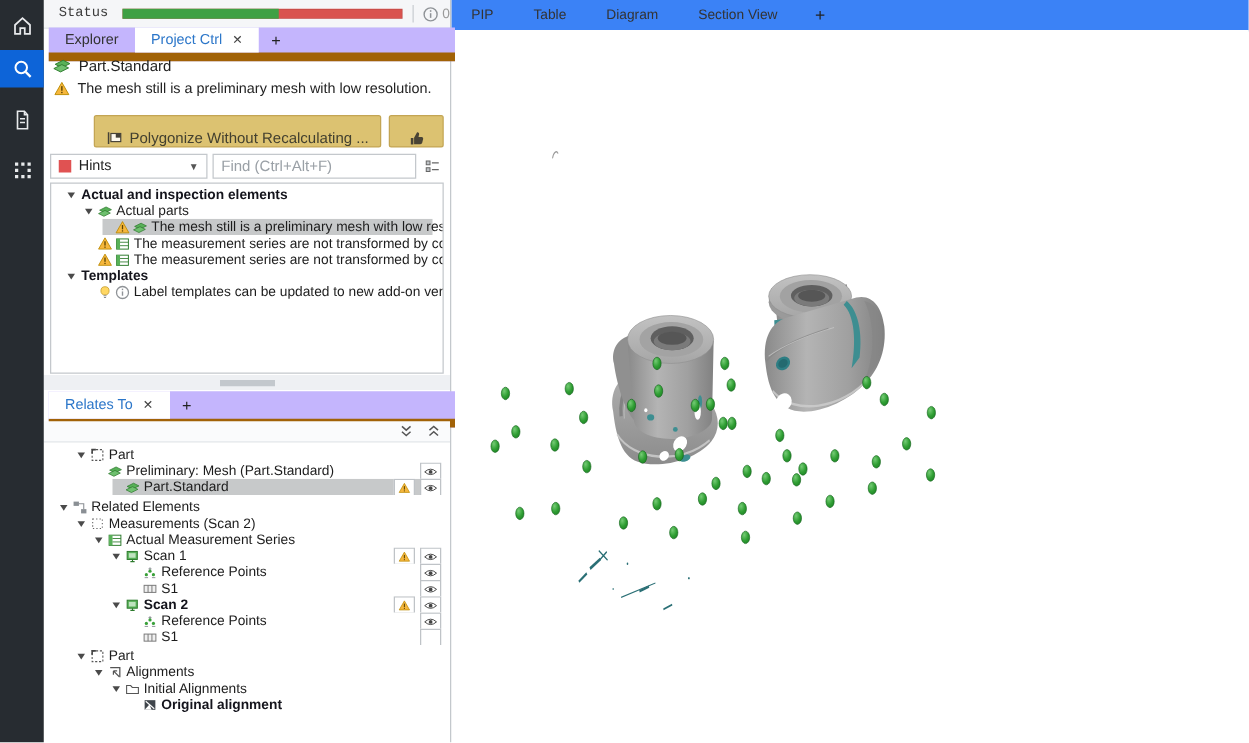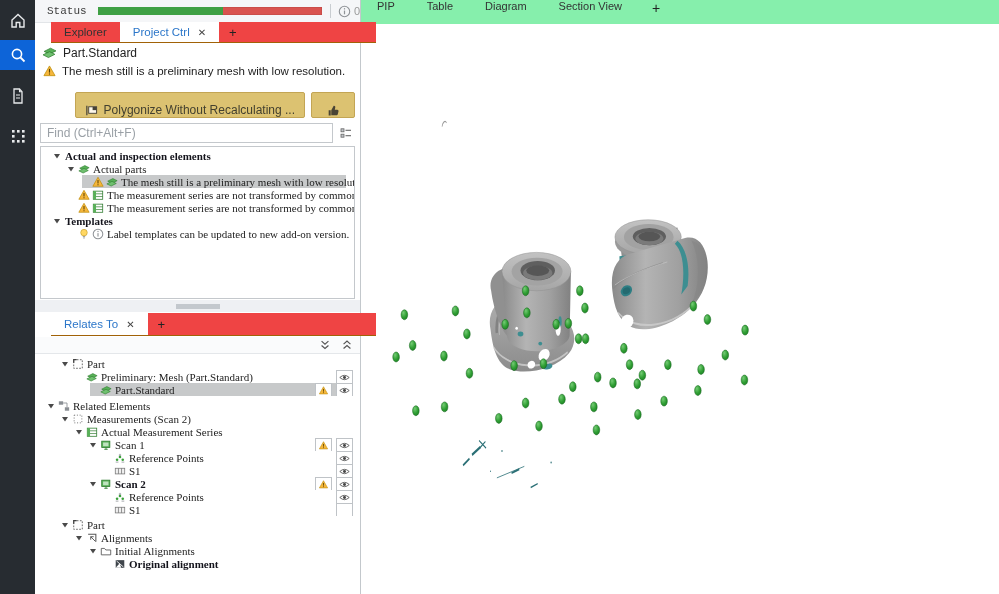--- a/index.html
+++ b/index.html
@@ -18,22 +18,22 @@
   .left-panel{position:absolute;left:35px;top:0;width:325px;height:594px;background:#fff;
               border-right:1px solid #c3c8cc;z-index:4;}
   .status-row{position:absolute;left:0;top:0;width:100%;height:22px;background:#f5f6f8;
               border-bottom:1px solid #e2e5e8;display:flex;align-items:center;font-size:11px;color:#3c3c3c;}
   .status-label{margin-left:12px;font-family:Liberation Mono, monospace;}
   .status-bar{margin-left:11px;width:238px;height:8px;background:#d9534f;display:flex;box-shadow:inset 0 0 0 .5px #00000022;}
   .status-bar .seg-green{height:100%;background:#3fa044;}
   .status-sep{width:1px;height:14px;background:#c9cdd1;margin-left:8px;}
   .status-info{display:flex;align-items:center;gap:3px;margin-left:7px;color:#9a9a9a;}
   .status-info svg{width:13px;height:13px;}
-  .tabbar{position:absolute;left:16px;width:100%;background:#ef4444;display:flex;align-items:stretch;
-          font-size:11.5px;color:#333;border-bottom:1px solid #a16207;}
+  .tabbar{position:absolute;left:4px;width:100%;background:#c4b5fd;display:flex;align-items:stretch;
+          font-size:11.5px;color:#333;border-bottom:7px solid #a16207;}
   .tabbar.top{top:22px;height:20px;}
   .tab{display:flex;align-items:center;padding:0 13px;cursor:default;}
   .tab.active{background:#fff;color:#2b76c9;}
   .tab .close{margin-left:8px;color:#444;font-size:10px;}
   .tab-plus{display:flex;align-items:center;padding:0 10px;font-size:13px;color:#222;}
   .pg-row{position:absolute;display:flex;align-items:center;gap:6px;font-size:12px;color:#222;}
   .pg-row .ticon{width:15px;height:15px;flex:0 0 auto;}
   .btn-row{position:absolute;top:92px;right:5px;display:flex;gap:6px;}
   .tan-btn{height:24px;background:#dcc271;border:1px solid #c3a554;border-radius:2px;
            display:flex;align-items:flex-end;font-size:12px;color:#43402f;padding:0 9px;gap:6px;}
@@ -48,39 +48,39 @@
   .list-btn{width:18px;display:flex;align-items:center;justify-content:center;}
   .list-btn svg{width:14px;height:14px;}
   .treebox{position:absolute;top:146px;left:5px;right:5px;height:149px;border:1px solid #c4c8cc;
            background:#fff;overflow:hidden;padding-top:2px;}
   .tree-row{position:relative;height:13px;display:flex;align-items:center;font-size:11px;color:#1c1c1c;white-space:nowrap;overflow:hidden;}
   .tree-row.bold{font-weight:bold;color:#14141c;}
   .tree-row .slot{flex:0 0 13px;height:11px;display:flex;align-items:center;justify-content:center;}
   .tree-row .icon{flex:0 0 14px;height:12px;display:flex;align-items:center;justify-content:center;position:relative;z-index:1;}
   .tree-row .icon svg{width:12px;height:12px;}
   .tree-row .slot svg{width:8px;height:8px;}
-  .tree-row .lbl{margin-left:2px;position:relative;z-index:1;font-family:Liberation Serif, serif;}
+  .tree-row .lbl{margin-left:2px;position:relative;z-index:1;}
   .tree-row .hl{position:absolute;top:0;bottom:0;background:#c7c9ca;z-index:0;}
   .splitter{position:absolute;top:300px;left:0;width:100%;height:12px;background:#eef0f3;
             display:flex;align-items:center;justify-content:center;}
   .splitter .handle{width:44px;height:5px;background:#c3c8cd;}
   .tabbar.mid{top:313px;height:22px;}
   .rtoolbar{position:absolute;top:337px;left:0;width:100%;height:16px;background:#fafbfc;
             border-bottom:1px solid #e4e7ea;}
   .rtoolbar .tb-ico{position:absolute;top:2px;width:13px;height:12px;}
   .rtoolbar .tb-ico svg{width:12px;height:12px;}
   .rtree{position:absolute;top:356px;left:0;right:0;bottom:0;overflow:hidden;padding-top:1px;}
   .rt-boxes{position:absolute;top:0;height:12px;z-index:2;}
   .box{position:absolute;top:0;width:15px;height:12px;border:1px solid #bfc3c7;background:#fff;
        display:flex;align-items:center;justify-content:center;}
   .box svg{width:11px;height:9px;}
   
   .right-area{position:absolute;left:361px;top:0;width:638px;height:594px;background:#fff;}
-  .vp-tabbar{position:absolute;left:0;top:0;width:100%;height:24px;background:#86efac;
-             border-bottom:1px solid #e0e4e8;display:flex;font-size:11px;color:#333;}
+  .vp-tabbar{position:absolute;left:0;top:0;width:100%;height:24px;background:#3b82f6;
+             border-bottom:1px solid #e0e4e8;display:flex;align-items:center;font-size:11px;color:#333;}
   .vp-tab{padding:0 16px;}
   .vp-plus{padding:0 14px;font-size:14px;color:#222;}
   .viewport{position:absolute;left:0;top:24px;width:638px;height:570px;background:#fff;}
 </style>
 </head>
 <body>
 
 <div class="activity-bar">
   <div class="act-item act-home">
       <span>
@@ -192,20 +192,25 @@
     <div class="tan-btn" style="width:24px;justify-content:center;">
       <span>
           <svg viewBox="0 0 14 14">
             <path d="M1.8,6.8 H4 V12.4 H1.8 Z M4.6,12.2 H10 C10.8,12.2 11.4,11.7 11.6,11 L12.4,7.8 C12.6,6.9 12,6.1 11.1,6.1 H8.4 L8.9,3.8 C9.1,2.9 8.5,2 7.6,2 H7.2 L4.6,6.6 Z" fill="#4a4435"></path>
           </svg>
         </span>
     </div>
   </div>
 
   <div class="hints-row">
+    <div class="hints-dd">
+      <span class="sq"></span>
+      <span>Hints</span>
+      <span class="arr">▼</span>
+    </div>
     <div class="find-input">Find (Ctrl+Alt+F)</div>
     <div class="list-btn">
         <span>
           <svg viewBox="0 0 14 14">
             <rect x="2" y="2.8" width="3" height="3" fill="#c0c4c8" stroke="#666" stroke-width="0.8"></rect>
             <path d="M6.5,4.3 H12" stroke="#666" stroke-width="1.1"></path>
             <rect x="2" y="8.2" width="3" height="3" fill="#c0c4c8" stroke="#666" stroke-width="0.8"></rect>
             <path d="M6.5,9.7 H12" stroke="#666" stroke-width="1.1"></path>
           </svg>
         </span>

